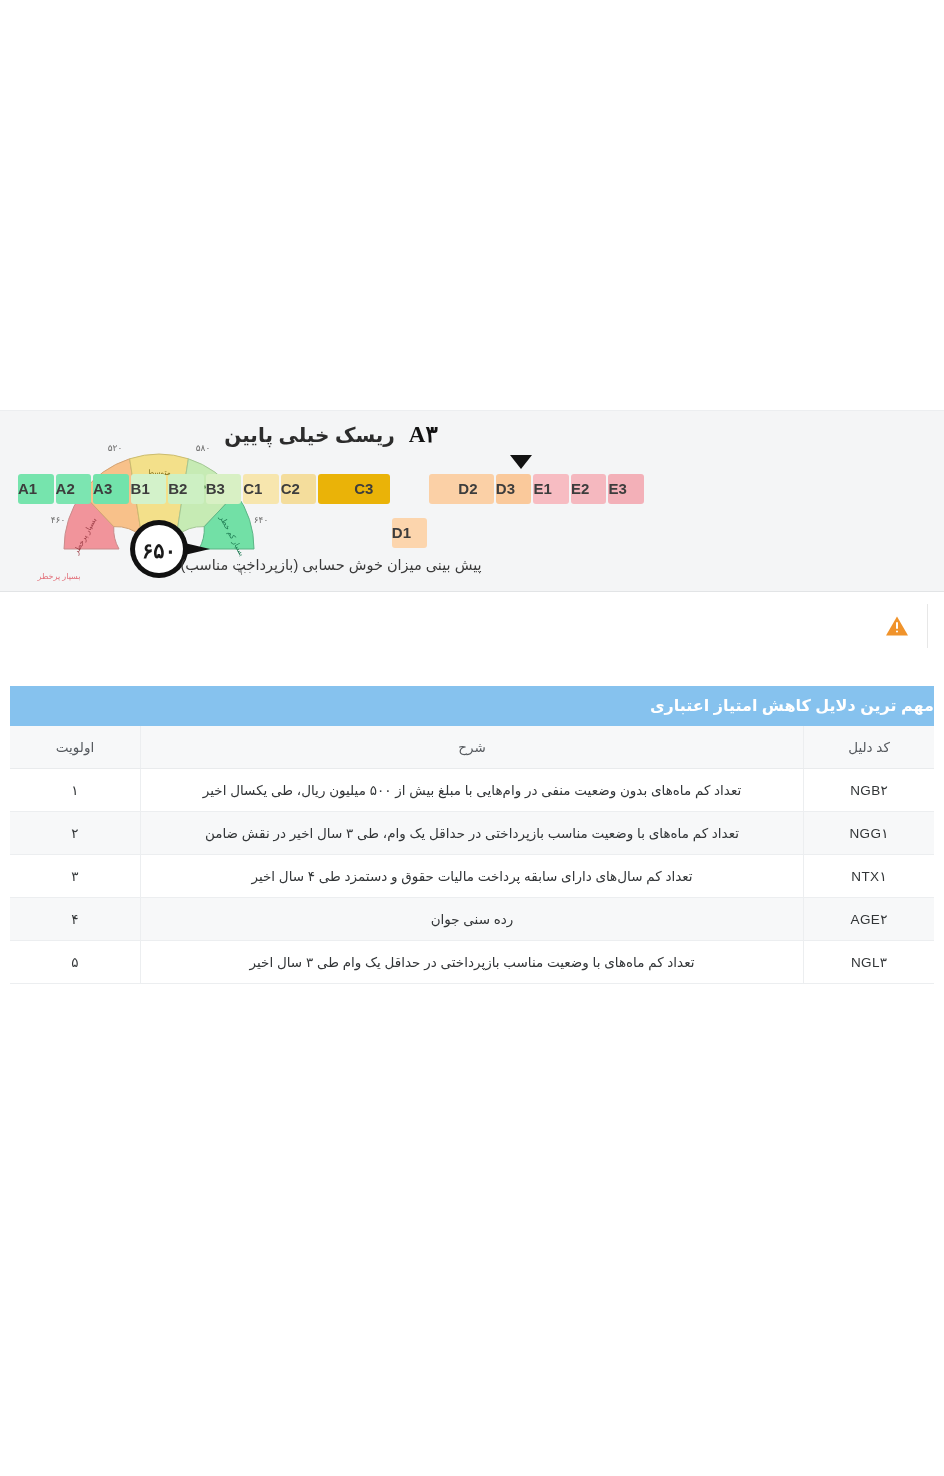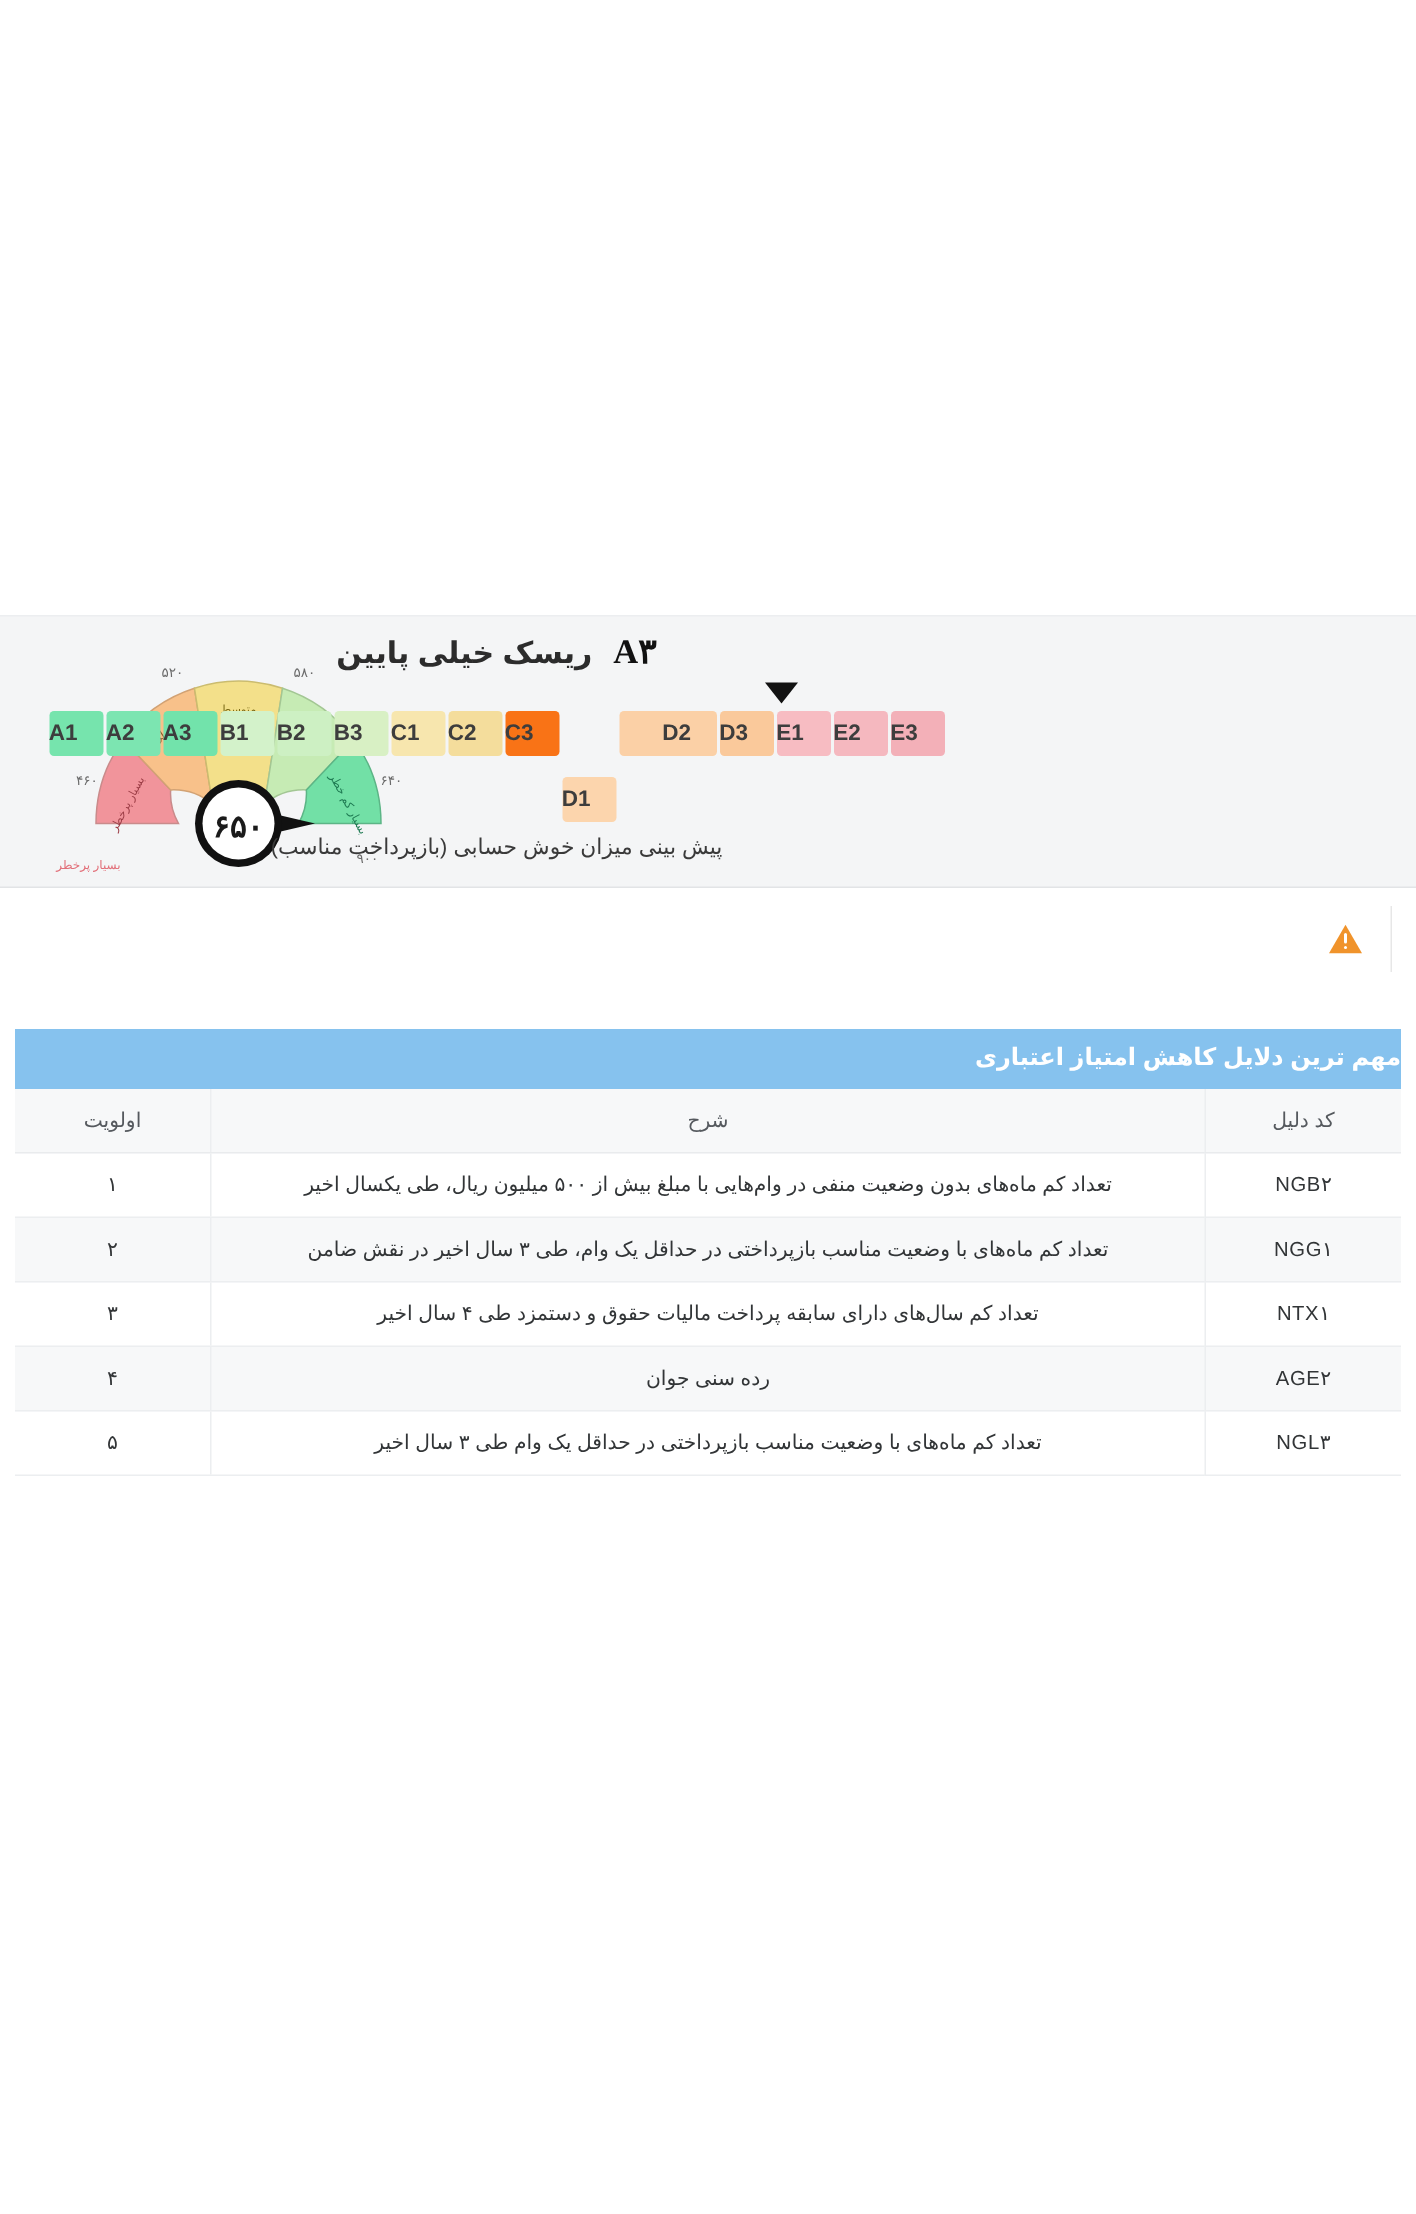--- a/index.html
+++ b/index.html
@@ -241,21 +241,21 @@
         <div class="pointer-tri" id="scale-pointer" style="left: 492px;"></div>
       </div>
 
       <div class="scale" id="scale-row">
           <div class="scale-cell" style="background: rgb(243, 176, 184);">E3</div>
           <div class="scale-cell" style="background: rgb(245, 184, 191);">E2</div>
           <div class="scale-cell" style="background: rgb(247, 188, 194);">E1</div>
           <div class="scale-cell" style="background: rgb(250, 201, 155);">D3</div>
           <div class="scale-cell" style="background: rgb(251, 208, 166); padding-left: 29px;">D2</div>
           <div class="scale-cell" style="background: rgb(252, 213, 173); margin-top: 44px;">D1</div>
-          <div class="scale-cell" style="background: #f97316;">C3</div>
+          <div class="scale-cell" style="background: #eab308; padding-left: 36px;">C3</div>
           <div class="scale-cell" style="background: rgb(244, 221, 156);">C2</div>
           <div class="scale-cell" style="background: rgb(247, 230, 174);">C1</div>
           <div class="scale-cell" style="background: rgb(216, 240, 196);">B3</div>
           <div class="scale-cell" style="background: rgb(205, 240, 195);">B2</div>
           <div class="scale-cell" style="background: rgb(211, 242, 202);">B1</div>
           <div class="scale-cell" style="background: rgb(114, 227, 171);">A3</div>
           <div class="scale-cell" style="background: rgb(124, 229, 177);">A2</div>
           <div class="scale-cell" style="background: rgb(118, 228, 173);">A1</div>
         </div>
 

